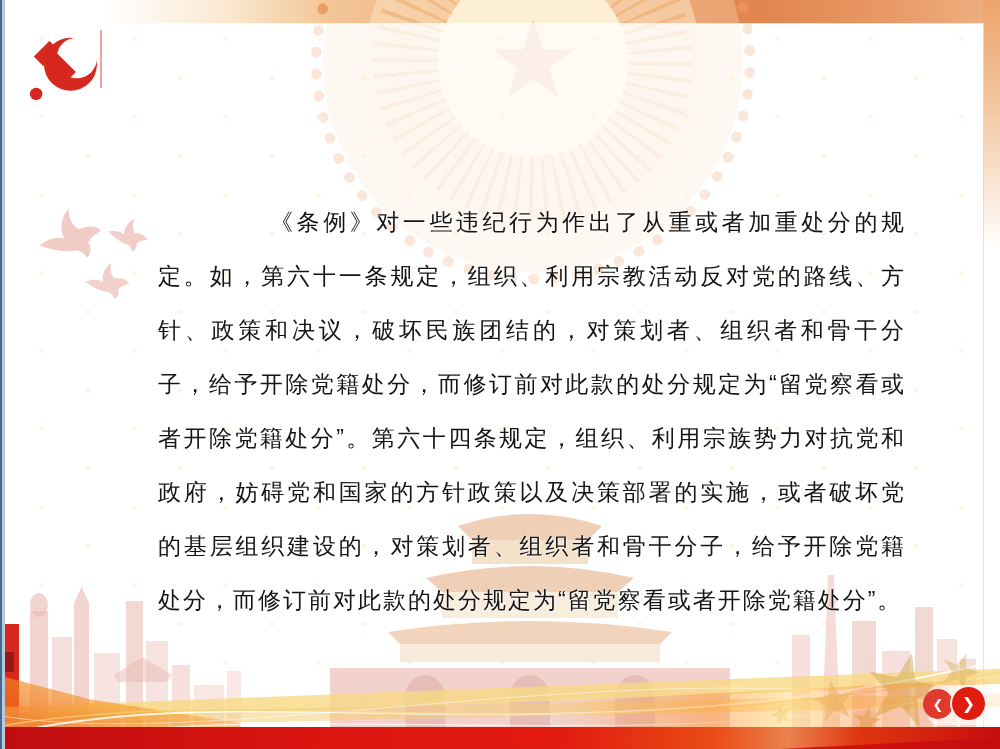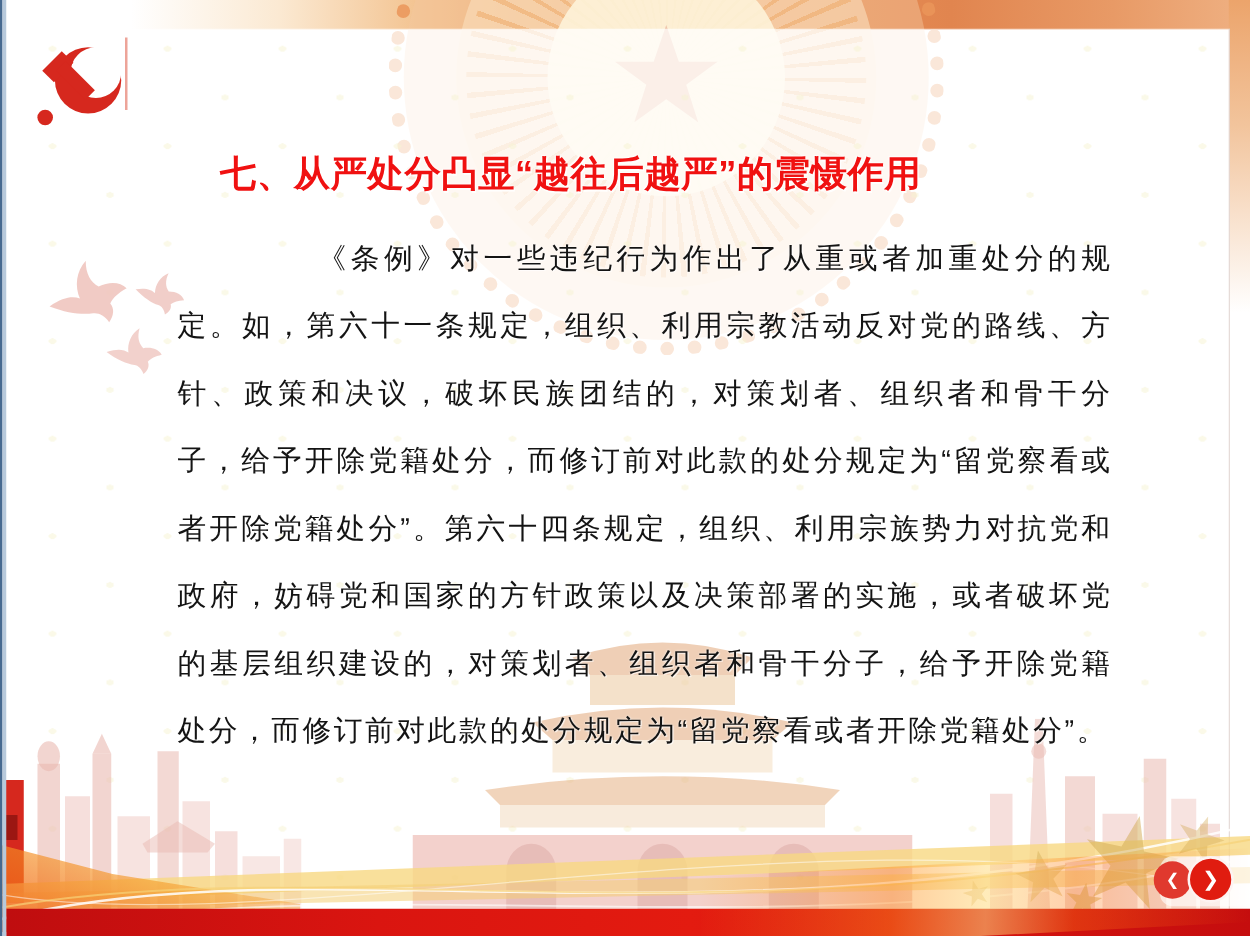--- a/index.html
+++ b/index.html
@@ -42,21 +42,21 @@
 
   
   .dove1{left:24px;top:203px;transform:rotate(-8deg);}
   .dove2{left:104px;top:208px;transform:rotate(18deg);}
   .dove3{left:80px;top:258px;transform:rotate(8deg);}
 
   
   .title{left:176px;top:120px;width:800px;margin:0;font-size:29px;font-weight:bold;color:#f01111;
     letter-spacing:.5px;white-space:nowrap;
     text-shadow:1px 1px 0 rgba(255,255,255,.9),-1px -1px 0 rgba(255,255,255,.7),0 0 3px rgba(255,255,255,.8);}
-  .bodytext{left:142px;top:179px;width:748px;margin:0;font-size:23px;line-height:54px;letter-spacing:2px;
+  .bodytext{left:142px;top:179px;width:748px;margin:16px;font-size:23px;line-height:54px;letter-spacing:2px;
     color:#141414;text-align:justify;text-indent:112px;
     text-shadow:0 0 2px rgba(255,255,255,.85),1px 1px 0 rgba(255,255,255,.6);}
 
   
   .skyline{left:22px;top:575px;}
   .gate{left:330px;top:492px;opacity:.55;}
 
   
   .red-left-bar{left:3px;top:624px;width:16px;height:98px;background:#d6281e;}
   .red-left-notch{left:3px;top:652px;width:11px;height:20px;background:#9b1712;}
@@ -196,21 +196,20 @@
         <circle cx="65" cy="36" r="26" fill="black"></circle>
       </mask>
     </defs>
     <rect x="0" y="0" width="100" height="100" fill="#d6281e" mask="url(#sickleMask)"></rect>
     <circle cx="13" cy="82" r="8" fill="#d6281e"></circle>
     <polygon points="10,34 30,14 42,26 22,46" fill="#d6281e"></polygon>
     <polygon points="24,34 34,24 64,54 54,64" fill="#d6281e"></polygon>
   </svg>
   <div class="abs logo-divider"></div>
 
-  <h1 class="abs title">七、从严处分凸显“越往后越严”的震慑作用</h1>
   <p class="abs bodytext">《条例》对一些违纪行为作出了从重或者加重处分的规定。如，第六十一条规定，组织、利用宗教活动反对党的路线、方针、政策和决议，破坏民族团结的，对策划者、组织者和骨干分子，给予开除党籍处分，而修订前对此款的处分规定为“留党察看或者开除党籍处分”。第六十四条规定，组织、利用宗族势力对抗党和政府，妨碍党和国家的方针政策以及决策部署的实施，或者破坏党的基层组织建设的，对策划者、组织者和骨干分子，给予开除党籍处分，而修订前对此款的处分规定为“留党察看或者开除党籍处分”。</p>
 
   <div class="abs nav-panel"></div>
   <button class="nav-btn nav-prev">
     <span>❮</span>
   </button>
   <button class="nav-btn nav-next">
     <span>❯</span>
   </button>
 

